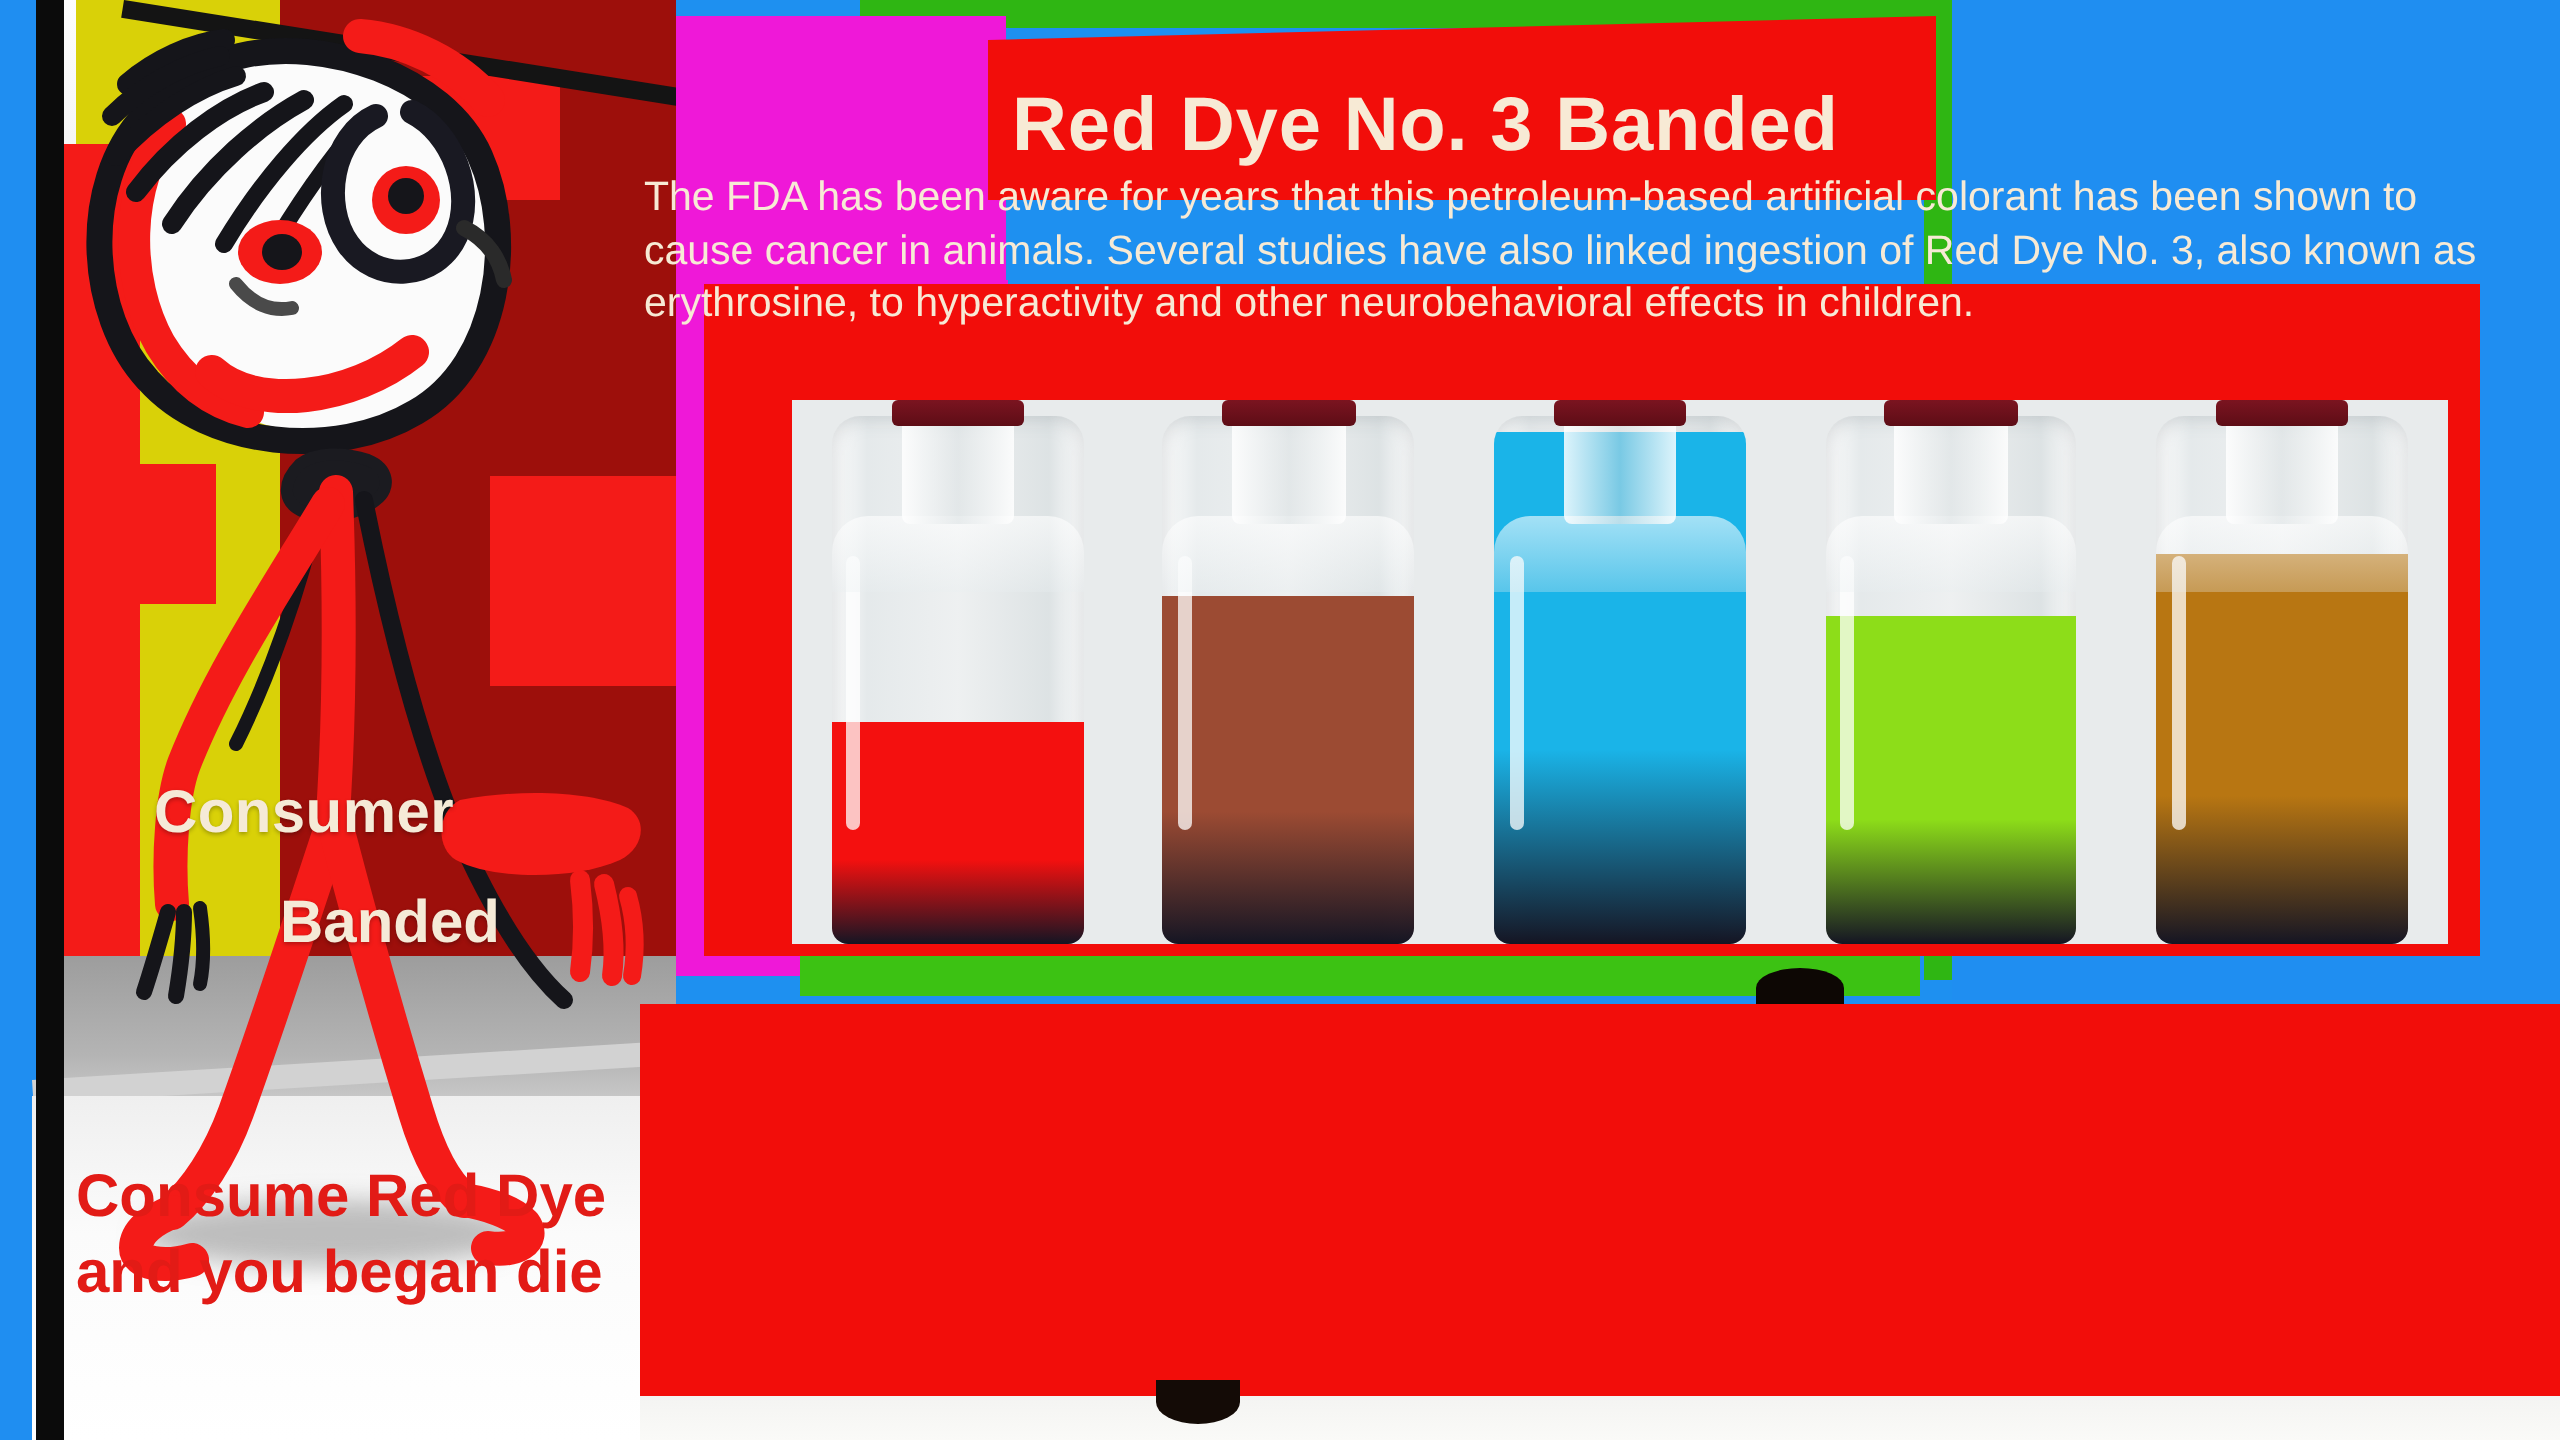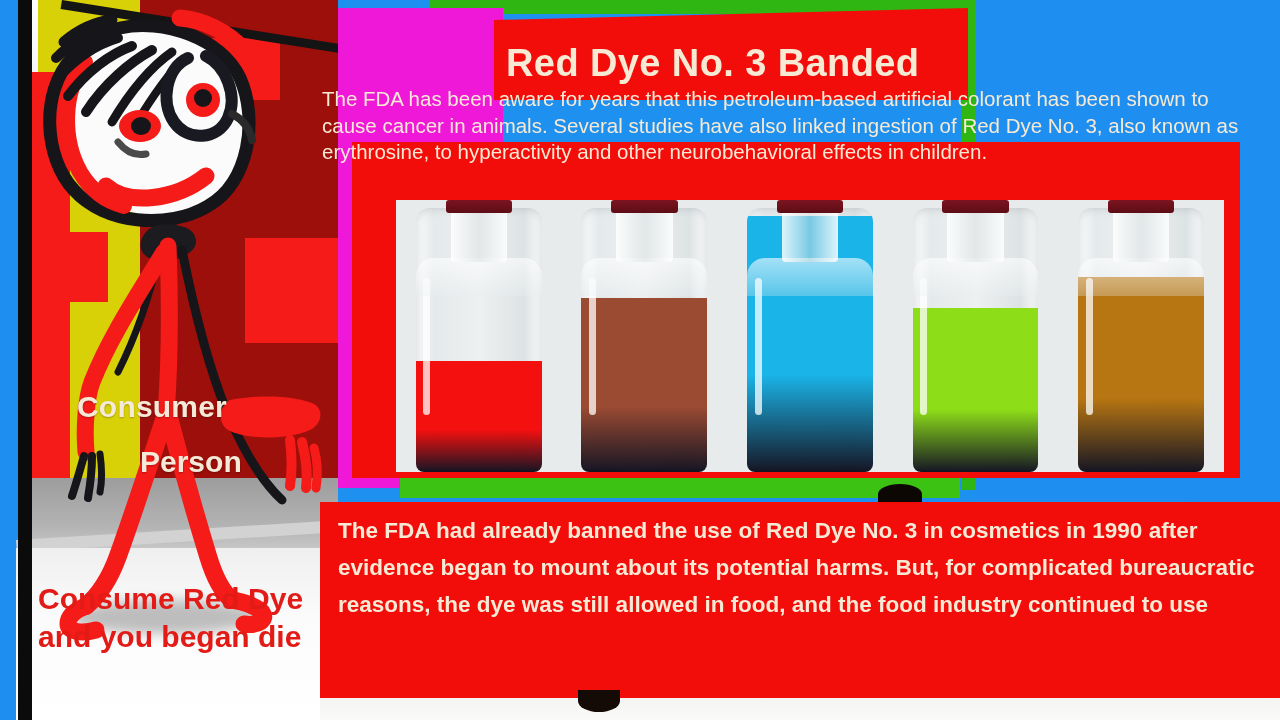--- a/index.html
+++ b/index.html
@@ -173,21 +173,21 @@
 
         <path d="M166 414 C152 456 136 506 118 556 C110 578 98 596 86 606" stroke="#f41b18" stroke-width="18"></path>
         <path d="M168 414 C180 460 194 510 208 556 C214 576 222 592 232 600" stroke="#f41b18" stroke-width="18"></path>
 
         <path d="M86 606 C76 610 68 616 68 624 C68 632 82 634 96 630" stroke="#f41b18" stroke-width="17"></path>
         <path d="M232 600 C244 602 256 606 262 612 C268 620 258 626 244 624" stroke="#f41b18" stroke-width="17"></path>
       </g>
     </svg>
 
     <div class="abs label-consumer">Consumer</div>
-    <div class="abs label-person">Person</div>
+    <div class="abs label-person">Banded</div>
     <div class="abs warning">Consume Red Dye and you began die</div>
   </div>
 
   <div class="abs red-title-box"></div>
   <div class="abs red-body-box"></div>
 
   <div class="abs photo-frame"></div>
   <div class="abs photo" id="photo">
       <div class="bottle">
         <div class="glass">
@@ -235,17 +235,16 @@
         <div class="cap"></div>
       </div>
     </div>
 
   <div class="abs title">Red Dye No. 3   Banded</div>
   <div class="abs body-text">The FDA has been aware for years that this petroleum-based artificial colorant has been shown to cause cancer in animals. Several studies have also linked ingestion of Red Dye No. 3, also known as erythrosine, to hyperactivity and other neurobehavioral effects in children.</div>
 
   <div class="abs blob2"></div>
   <div class="abs blue-bottom-right"></div>
   <div class="abs bottom-box"></div>
-  <div class="abs bottom-text">The FDA had already banned the use of Red Dye No. 3 in cosmetics in 1990 after evidence began to mount about its potential harms. But, for complicated bureaucratic reasons, the dye was still allowed in food, and the food industry continued to use</div>
   <div class="abs bottom-strip"></div>
   <div class="abs blob"></div>
 
 </div>
 
 </body></html>

